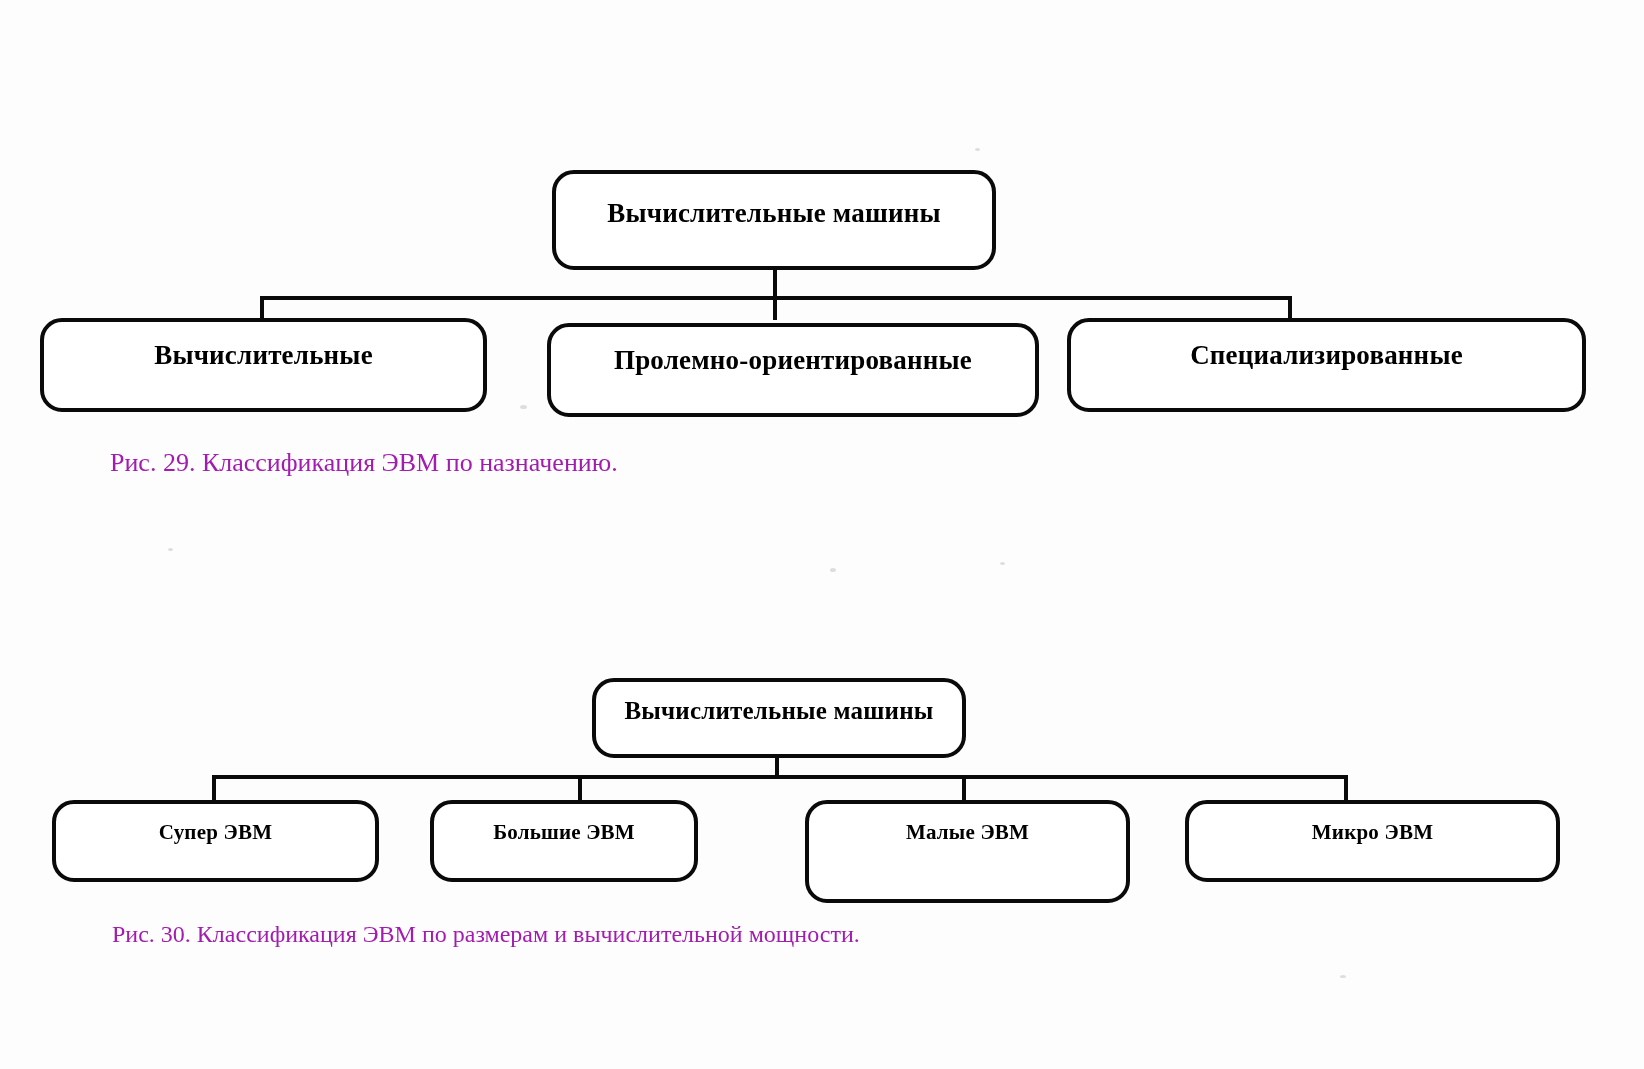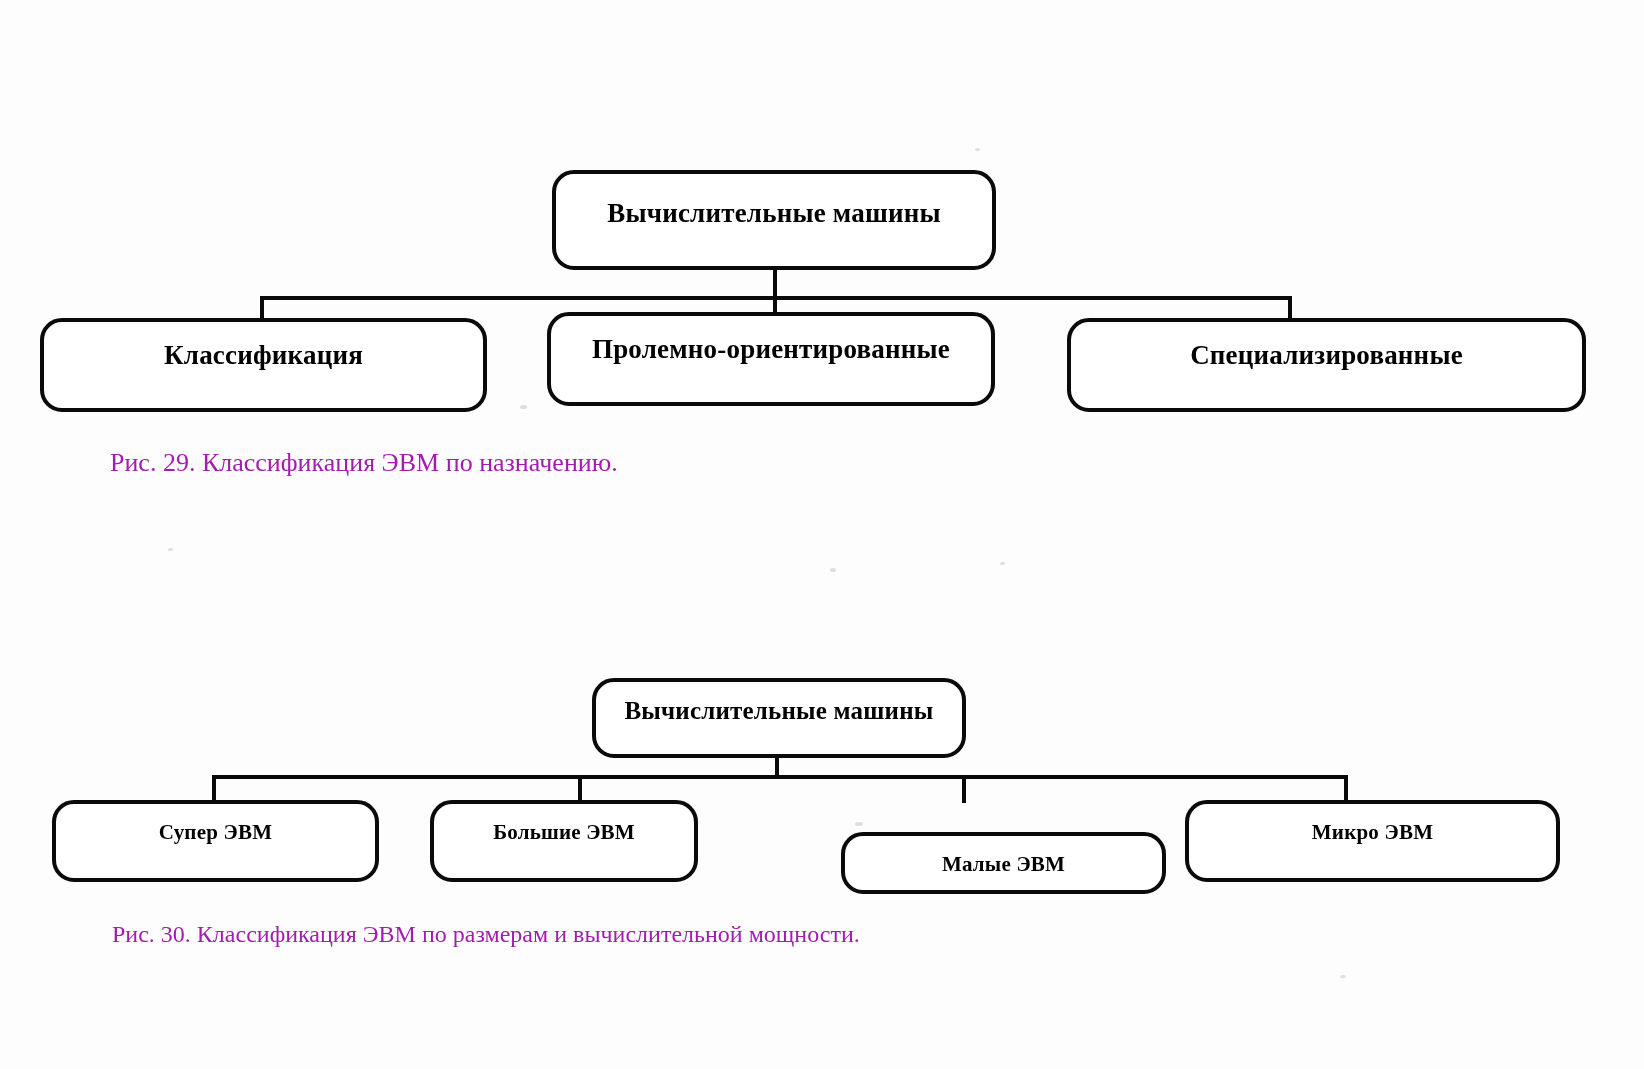--- a/index.html
+++ b/index.html
@@ -60,39 +60,39 @@
     font-weight: normal;
     color: #a21caf;
     white-space: nowrap;
   }
 
   
   #d1-root      { left: 552px;  top: 170px; width: 444px; height: 100px; }
   #d1-root .label { top: 24px; font-size: 27px; }
 
   #d1-c1        { left: 40px;   top: 318px; width: 447px; height: 94px; }
-  #d1-c2        { left: 547px;  top: 312px; width: 448px; height: 94px; }
+  #d1-c2        { left: 547px;  top: 323px; width: 492px; height: 94px; }
   #d1-c3        { left: 1067px; top: 318px; width: 519px; height: 94px; }
   #d1-c1 .label,
   #d1-c2 .label,
   #d1-c3 .label { top: 18px; font-size: 27px; }
 
   #d1-stem      { left: 773px;  top: 268px; height: 34px; }
   #d1-bus       { left: 260px;  top: 296px; width: 1032px; }
   #d1-drop-1    { left: 260px;  top: 296px; height: 24px; }
   #d1-drop-2    { left: 773px;  top: 296px; height: 24px; }
   #d1-drop-3    { left: 1288px; top: 296px; height: 24px; }
 
   
   #d2-root      { left: 592px;  top: 678px; width: 374px; height: 80px; }
   #d2-root .label { top: 15px; font-size: 25px; }
 
   #d2-c1        { left: 52px;   top: 800px; width: 327px; height: 82px; }
   #d2-c2        { left: 430px;  top: 800px; width: 268px; height: 82px; }
-  #d2-c3        { left: 805px;  top: 832px; width: 325px; height: 62px; margin-left: 36px; }
+  #d2-c3        { left: 805px;  top: 800px; width: 325px; height: 103px; }
   #d2-c4        { left: 1185px; top: 800px; width: 375px; height: 82px; }
   #d2-c1 .label,
   #d2-c2 .label,
   #d2-c3 .label,
   #d2-c4 .label { top: 16px; font-size: 21px; }
 
   #d2-stem      { left: 775px;  top: 756px; height: 23px; }
   #d2-bus       { left: 212px;  top: 775px; width: 1136px; }
   #d2-drop-1    { left: 212px;  top: 775px; height: 28px; }
   #d2-drop-2    { left: 578px;  top: 775px; height: 28px; }
@@ -122,21 +122,21 @@
     <div class="conn h" id="d1-bus"></div>
     <div class="conn v" id="d1-drop-1"></div>
     <div class="conn v" id="d1-drop-2"></div>
     <div class="conn v" id="d1-drop-3"></div>
 
     <div class="node" id="d1-root">
       <span class="label">Вычислительные машины</span>
     </div>
 
     <div class="node" id="d1-c1">
-      <span class="label">Классификация</span>
+      <span class="label">Вычислительные</span>
     </div>
     <div class="node" id="d1-c2">
       <span class="label">Пролемно-ориентированные</span>
     </div>
     <div class="node" id="d1-c3">
       <span class="label">Специализированные</span>
     </div>
 
     <div class="caption" id="caption-1">Рис. 29. Классификация ЭВМ по назначению.</div>
   </div>

